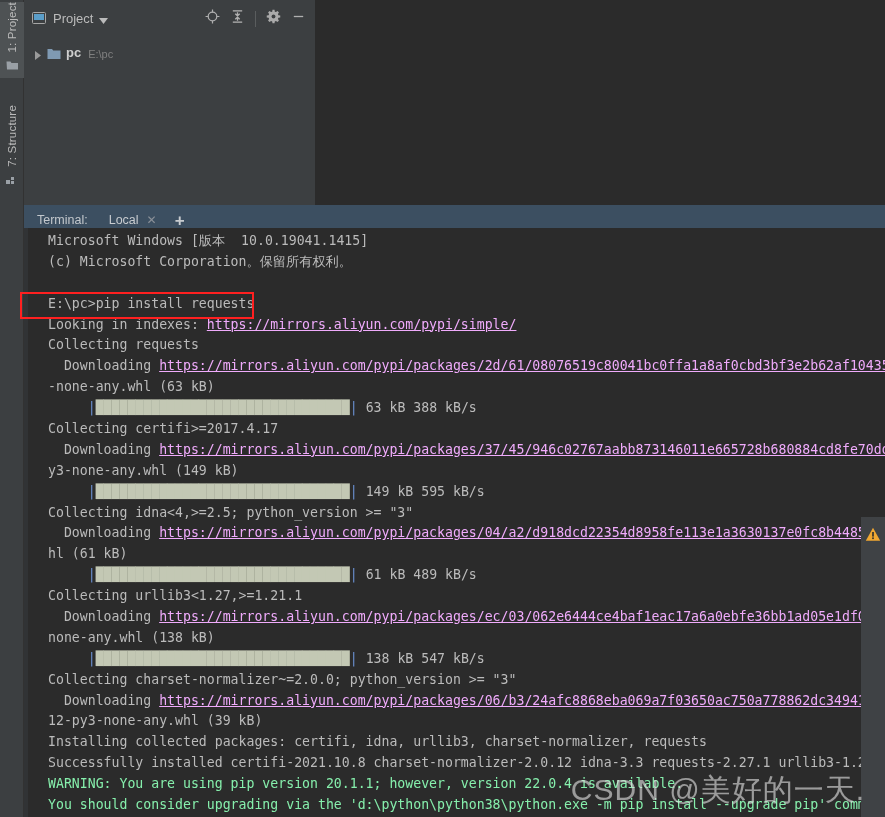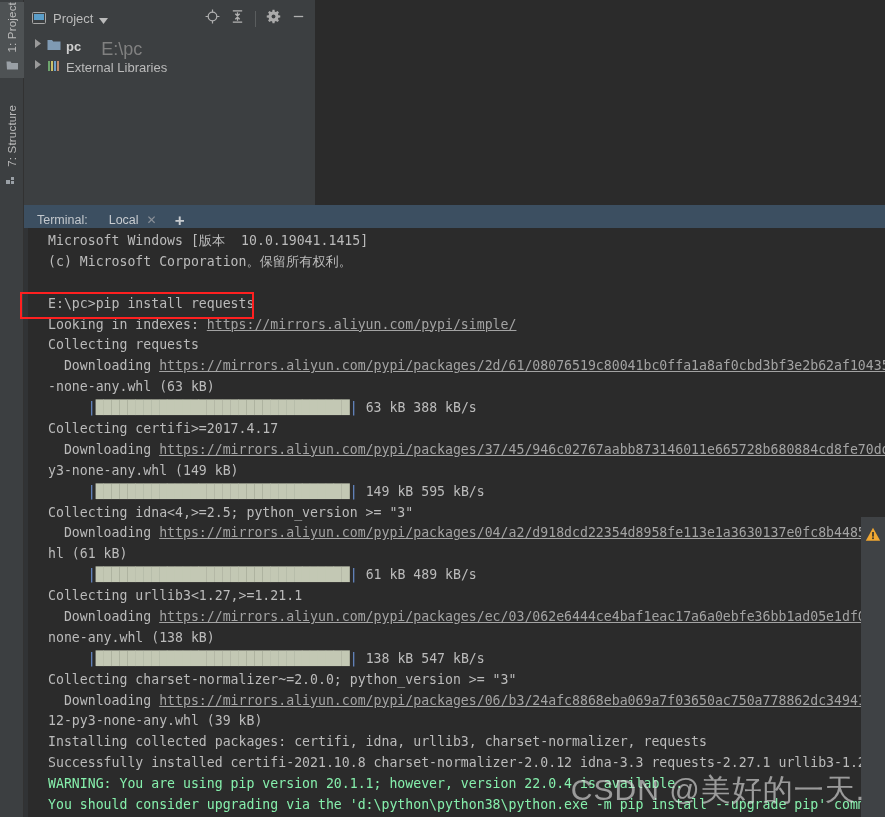--- a/index.html
+++ b/index.html
@@ -43,30 +43,30 @@
     font-family: "Liberation Sans", sans-serif;
   }
   .pp-caret { margin-left: 6px; }
   .pp-tools { margin-left: auto; display: flex; align-items: center; gap: 10px; padding-right: 3px; }
   .pp-sep { width: 1px; height: 16px; background: #5a5d5e; }
   .pp-body {
     position: absolute; top: 37px; left: 0; right: 0; bottom: 0;
     background: #3c3f41; padding-top: 2px;
   }
   .tree-row {
-    display: flex; align-items: flex-start; height: 21px; padding-left: 7px;
+    display: flex; align-items: flex-end; height: 21px; padding-left: 7px;
     font-size: 13px; color: #bbbbbb; white-space: nowrap;
     font-family: "Liberation Sans", sans-serif;
   }
   .arrow { width: 14px; display: inline-block; text-align: center; }
   .arrow svg { display: block; margin: 0 auto; }
   .tree-icon { width: 18px; display: inline-flex; justify-content: center; align-items: center; }
   .node-name { margin-left: 3px; }
   .node-name.bold { font-weight: bold; color: #cfcfcf; }
-  .node-path { margin-left: 20px; color: #808080; font-size: 18px; }
+  .node-path { margin-left: 7px; color: #808080; font-size: 11px; }
 
   
   .editor-blank {
     position: absolute; left: 315px; top: 0; right: 0; height: 205px;
     background: #2b2b2b;
   }
 
   
   .term-tabbar {
     position: absolute; left: 24px; top: 205px; right: 0; height: 30px;
@@ -97,21 +97,21 @@
     position: absolute; left: 0; top: 0; width: 4px; bottom: 0; background: #313335;
   }
   .term-lines {
     position: absolute; left: 0; top: 3px; right: 0; bottom: 0;
     font-family: "DejaVu Sans Mono", "Liberation Mono", monospace;
     font-size: 13.2px; line-height: 20.9px; color: #a9b7c6;
     white-space: pre; letter-spacing: 0px;
   }
   .tline { padding-left: 24px; height: 20.9px; }
   .c-default { color: #bbbbbb; }
-  .c-link { color: #a3a3a3; text-decoration: underline; }
+  .c-link { color: #f0abfc; text-decoration: underline; }
   .c-bar { color: #c3c8b4; }
   .c-warn { color: #86efac; }
   .c-pipe { color: #6a8fd0; }
 
   
   .redbox {
     position: absolute; left: 20px; top: 292px; width: 234px; height: 27px;
     border: 2px solid #ff2020; pointer-events: none; z-index: 30;
   }
 
@@ -218,36 +218,20 @@
         </span>
         <span class="tree-icon">
           <svg width="14" height="12" viewBox="0 0 14 12">
               <path d="M0.5 1h4.5l1.2 1.6H13.5V11h-13z" fill="#7f9ab3"></path>
             </svg>
         </span>
         <span class="node-name bold">pc</span>
         <span class="node-path">E:\pc</span>
       </div>
 
-      <div class="tree-row">
-        <span class="arrow">
-          <svg width="6" height="9" viewBox="0 0 6 9">
-              <path d="M0 0l6 4.5L0 9z" fill="#9a9a9a"></path>
-            </svg>
-        </span>
-        <span class="tree-icon">
-          <svg width="14" height="12" viewBox="0 0 14 12">
-            <rect x="1" y="1" width="2" height="10" fill="#6ea56e"></rect>
-            <rect x="4" y="1" width="2" height="10" fill="#c9c06a"></rect>
-            <rect x="7" y="1" width="2" height="10" fill="#6e9ec9"></rect>
-            <rect x="10" y="1" width="2" height="10" fill="#c08a6a"></rect>
-          </svg>
-        </span>
-        <span class="node-name">External Libraries</span>
-      </div>
 
 
     </div>
   </div>
 
   <div class="term-tabbar">
     <span class="term-label">Terminal:</span>
     <div class="term-tab active">
       <span>Local</span>
       <span class="tab-close">✕</span>

